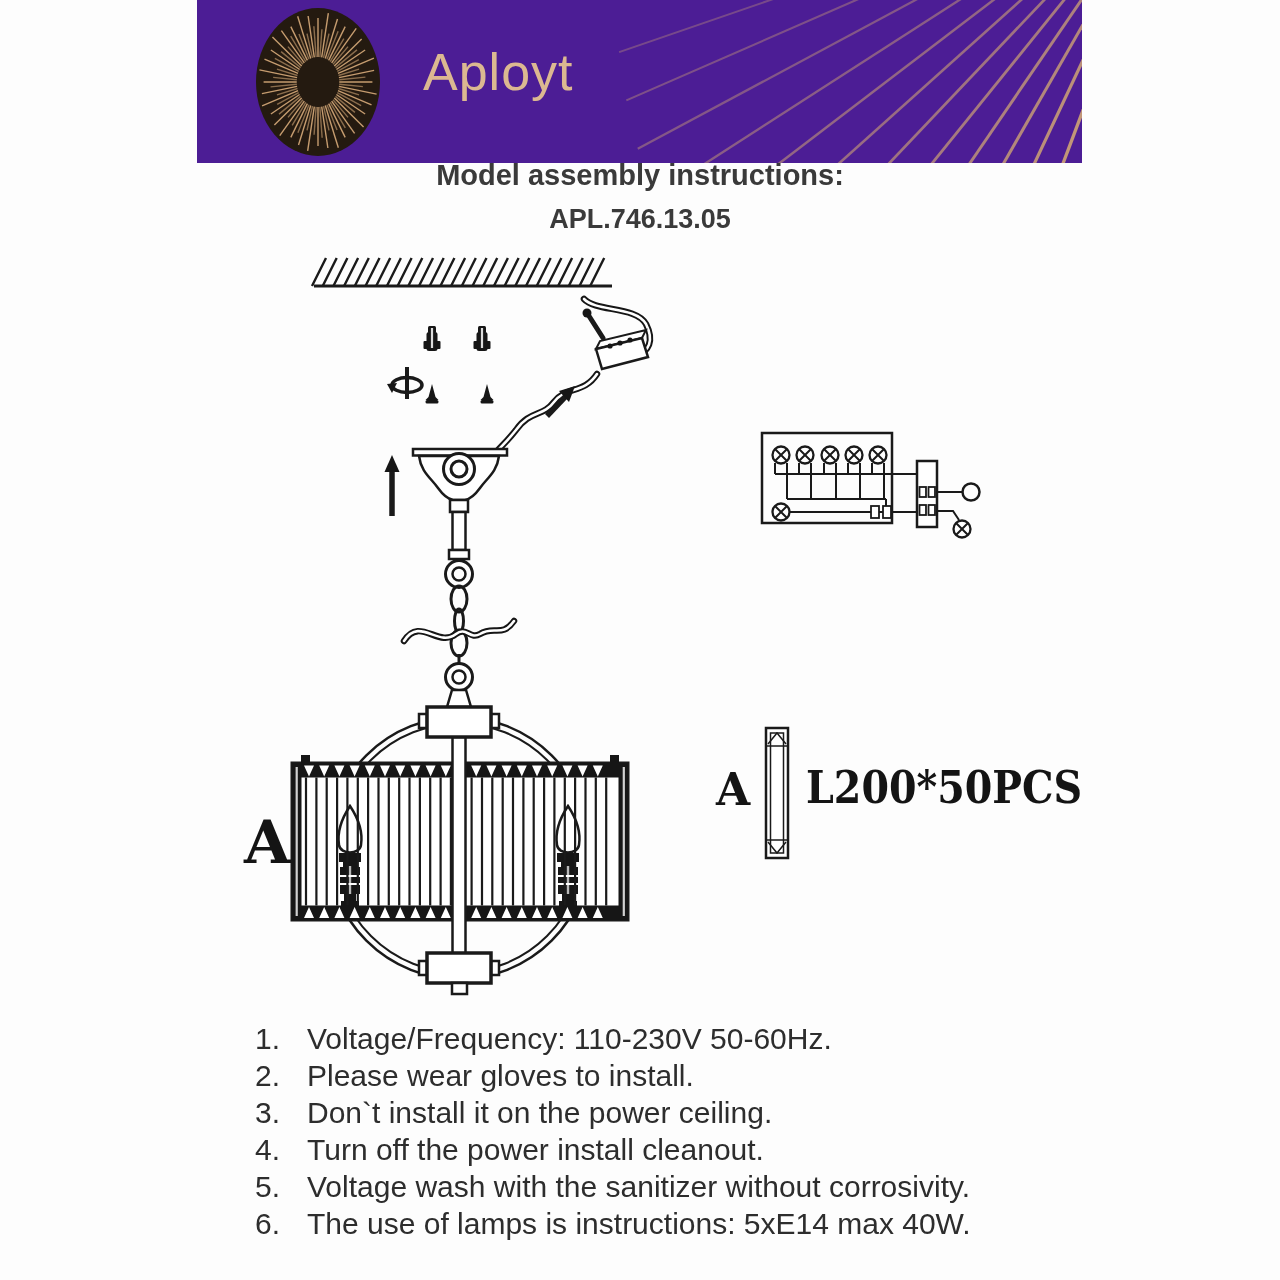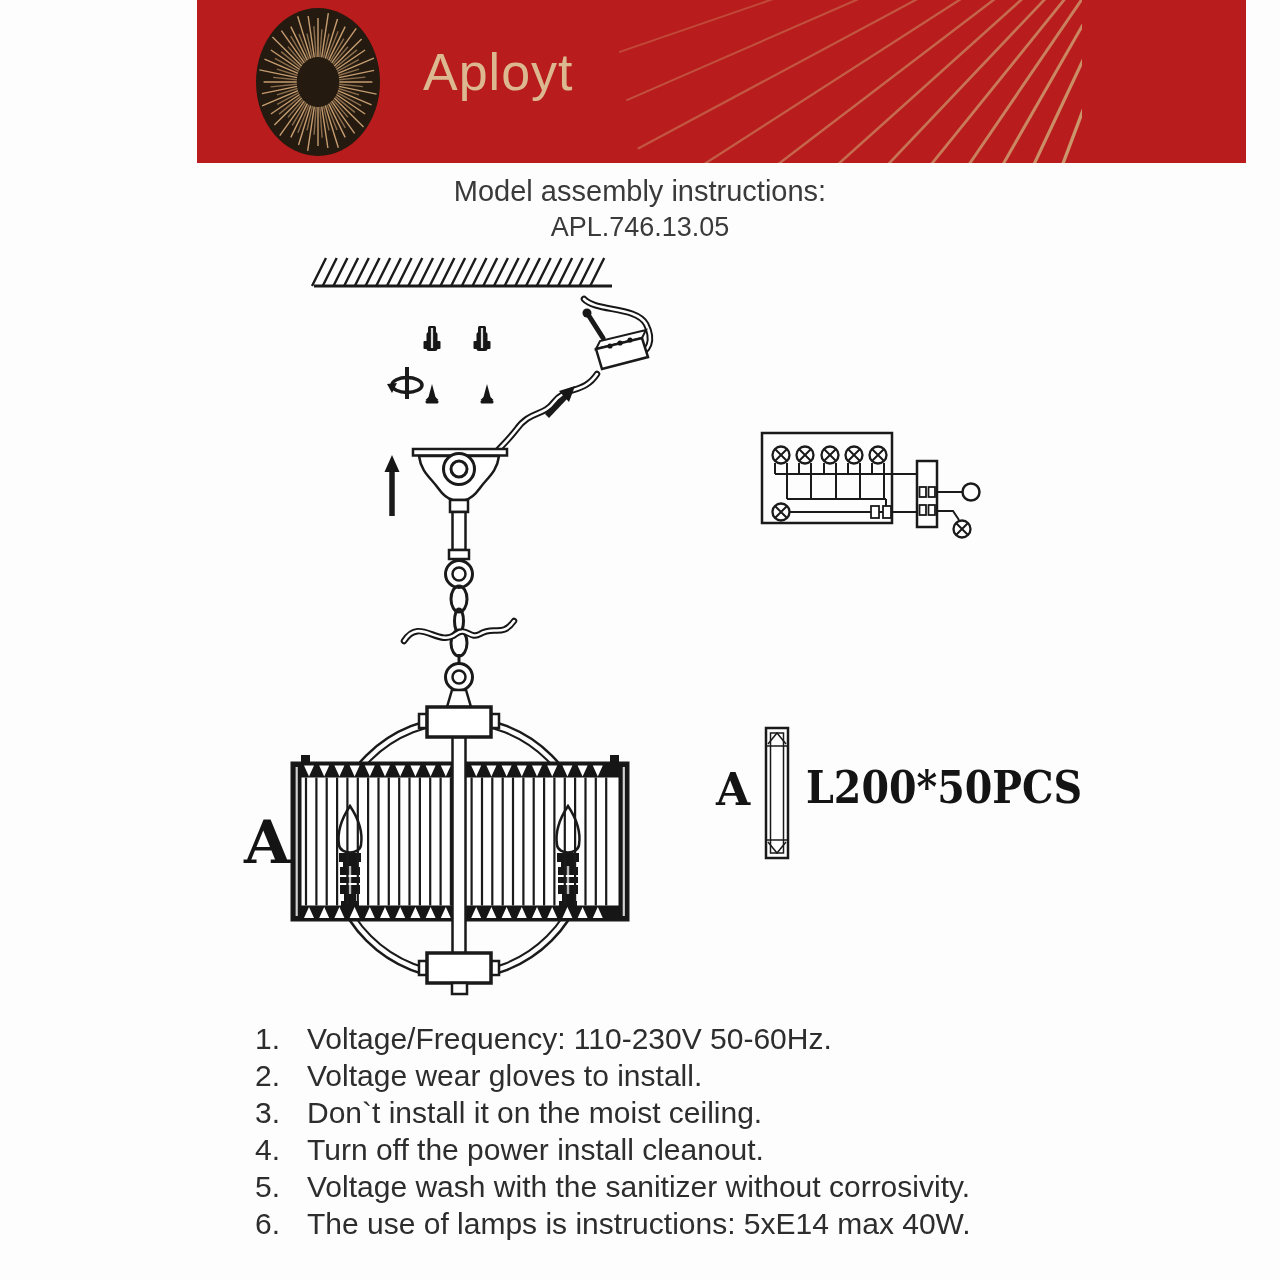--- a/index.html
+++ b/index.html
@@ -3,33 +3,33 @@
 <meta charset="utf-8">
 <style>
   html,body{margin:0;padding:0;}
   body{
     width:1280px;height:1280px;position:relative;overflow:hidden;
     background:#fdfdfd;
     font-family:"Liberation Sans", sans-serif;
   }
   
   .banner{
-    position:absolute;left:197px;top:0;width:1049px;height:163px;
-    background:#b91c1c;overflow:hidden;
+    position:absolute;left:197px;top:0;width:885px;height:163px;
+    background:#4c1d95;overflow:hidden;
   }
   .banner svg{position:absolute;left:0;top:0;}
   .brand{
     position:absolute;left:226px;top:42px;
     font-size:52px;letter-spacing:1px;font-weight:400;
     color:#dcb891;font-family:"Liberation Sans", sans-serif;
   }
   
-  .title-block{position:absolute;left:0;top:174px;width:1280px;text-align:center;color:#3a3a3a;}
+  .title-block{position:absolute;left:0;top:158px;width:1280px;text-align:center;color:#3a3a3a;font-weight:bold;}
   .title-heading{font-size:29px;line-height:34px;}
-  .title-model{font-size:27px;line-height:34px;margin-top:2px;}
+  .title-model{font-size:27px;line-height:34px;margin-top:10px;}
   
   .art{position:absolute;left:0;top:0;}
   .ln{stroke:#1a1a1a;fill:none;}
   .fw{fill:#ffffff;stroke:#1a1a1a;}
   .fb{fill:#161616;stroke:none;}
   .tw{fill:#ffffff;stroke:none;}
   .wo{fill:none;stroke:#161616;stroke-width:6.5;stroke-linecap:round;}
   .wi{fill:none;stroke:#ffffff;stroke-width:2.6;stroke-linecap:round;}
   
   .marker{
@@ -348,25 +348,25 @@
 <div class="marker marker-a-detail">A</div>
 <div class="marker spec-label">L200*50PCS</div>
 
 <div class="instructions">
   <div class="instr-row">
     <span class="instr-num">1.</span>
     <span class="instr-text">Voltage/Frequency: 110-230V 50-60Hz.</span>
   </div>
   <div class="instr-row">
     <span class="instr-num">2.</span>
-    <span class="instr-text">Voltage wear gloves to install.</span>
+    <span class="instr-text">Please wear gloves to install.</span>
   </div>
   <div class="instr-row">
     <span class="instr-num">3.</span>
-    <span class="instr-text">Don`t install it on the moist ceiling.</span>
+    <span class="instr-text">Don`t install it on the power ceiling.</span>
   </div>
   <div class="instr-row">
     <span class="instr-num">4.</span>
     <span class="instr-text">Turn off the power install cleanout.</span>
   </div>
   <div class="instr-row">
     <span class="instr-num">5.</span>
     <span class="instr-text">Voltage wash with the sanitizer without corrosivity.</span>
   </div>
   <div class="instr-row">

